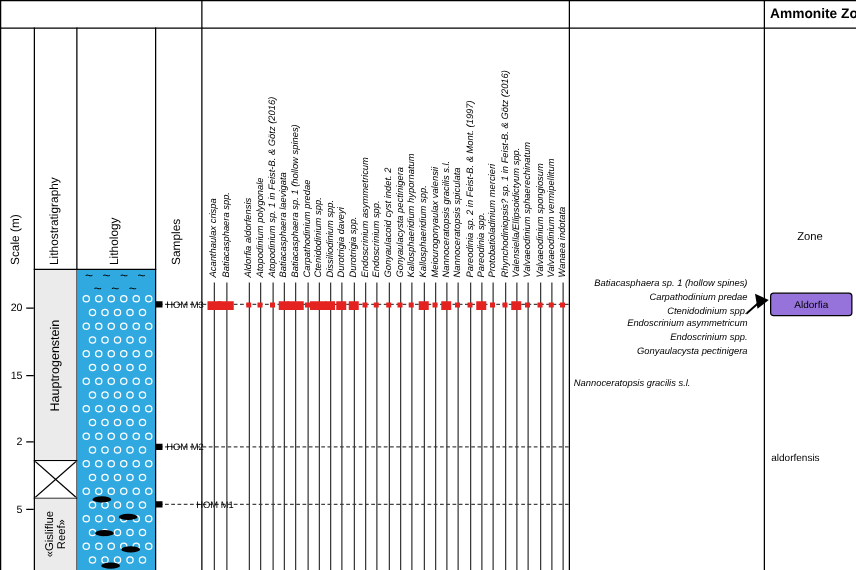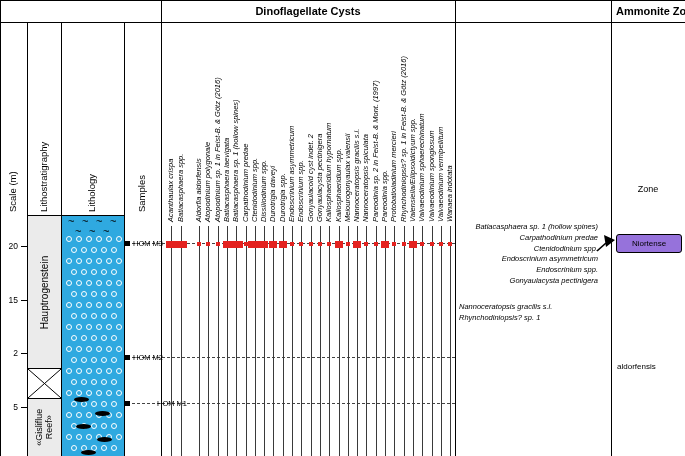--- a/index.html
+++ b/index.html
@@ -48,21 +48,20 @@
   <div class="vl" style="left:161px;top:0;height:456px;"></div>
   <div class="vl" style="left:455px;top:0;height:456px;"></div>
   <div class="vl" style="left:611px;top:0;height:456px;"></div>
   <div class="vl" style="left:27px;top:22px;height:434px;"></div>
   <div class="vl" style="left:61px;top:22px;height:434px;"></div>
   <div class="vl" style="left:124px;top:22px;height:434px;"></div>
   <div class="hl" style="left:27px;top:215px;width:98px;"></div>
   <div class="hl" style="left:27px;top:368px;width:35px;"></div>
   <div class="hl" style="left:27px;top:398px;width:35px;"></div>
 
-  <div class="hdr" style="left:161px;width:294px;">Dinoflagellate Cysts</div>
   <div class="hdr" style="left:611px;width:74px;text-align:left;padding-left:5px;">Ammonite Zones</div>
 
   <span class="colrot" style="left:8px;top:212px;">Scale (m)</span>
   <span class="colrot" style="left:39px;top:212px;">Lithostratigraphy</span>
   <span class="colrot" style="left:87px;top:212px;">Lithology</span>
   <span class="colrot" style="left:137px;top:212px;">Samples</span>
 
   <div class="unitbox" id="haupt-box" style="left:28px;top:216px;width:33px;height:152px;">
     <span>Hauptrogenstein</span>
   </div>
@@ -205,32 +204,31 @@
   <div id="events-g1">
       <div class="evline">Batiacasphaera sp. 1 (hollow spines)</div>
       <div class="evline">Carpathodinium predae</div>
       <div class="evline">Ctenidodinium spp.</div>
       <div class="evline">Endoscrinium asymmetricum</div>
       <div class="evline">Endoscrinium spp.</div>
       <div class="evline">Gonyaulacysta pectinigera</div>
     </div>
   <div id="events-g2">
       <div class="evline">Nannoceratopsis gracilis s.l.</div>
-      <div class="evline">Rhynchodiniopsis? sp. 1</div>
     </div>
 
   <div id="event-arrow">
     <svg width="20" height="22">
       <line x1="0" y1="19" x2="9" y2="11" stroke="#000" stroke-width="1.6"></line>
       <polygon points="7,3 18,8 9,15" fill="#000"></polygon>
     </svg>
   </div>
 
   <div id="zone-lbl">Zone</div>
-  <div id="zone-box" style="background: rgb(150, 114, 219);">Niortense</div>
+  <div id="zone-box" style="background: rgb(150, 114, 219);">Aldorfia</div>
   <div id="inconclusive">aldorfensis</div>
 
 <div class="hl" style="left: 21px; top: 407px; width: 6px;"></div>
     <div class="sclbl" style="left: 1px; top: 402px; width: 17px;">5</div>
     <div class="hl" style="left: 21px; top: 353.4px; width: 6px;"></div>
     <div class="sclbl" style="left: 1px; top: 348.4px; width: 17px;">2</div>
     <div class="hl" style="left: 21px; top: 299.8px; width: 6px;"></div>
     <div class="sclbl" style="left: 1px; top: 294.8px; width: 17px;">15</div>
     <div class="hl" style="left: 21px; top: 246.1px; width: 6px;"></div>
     <div class="sclbl" style="left: 1px; top: 241.1px; width: 17px;">20</div>

